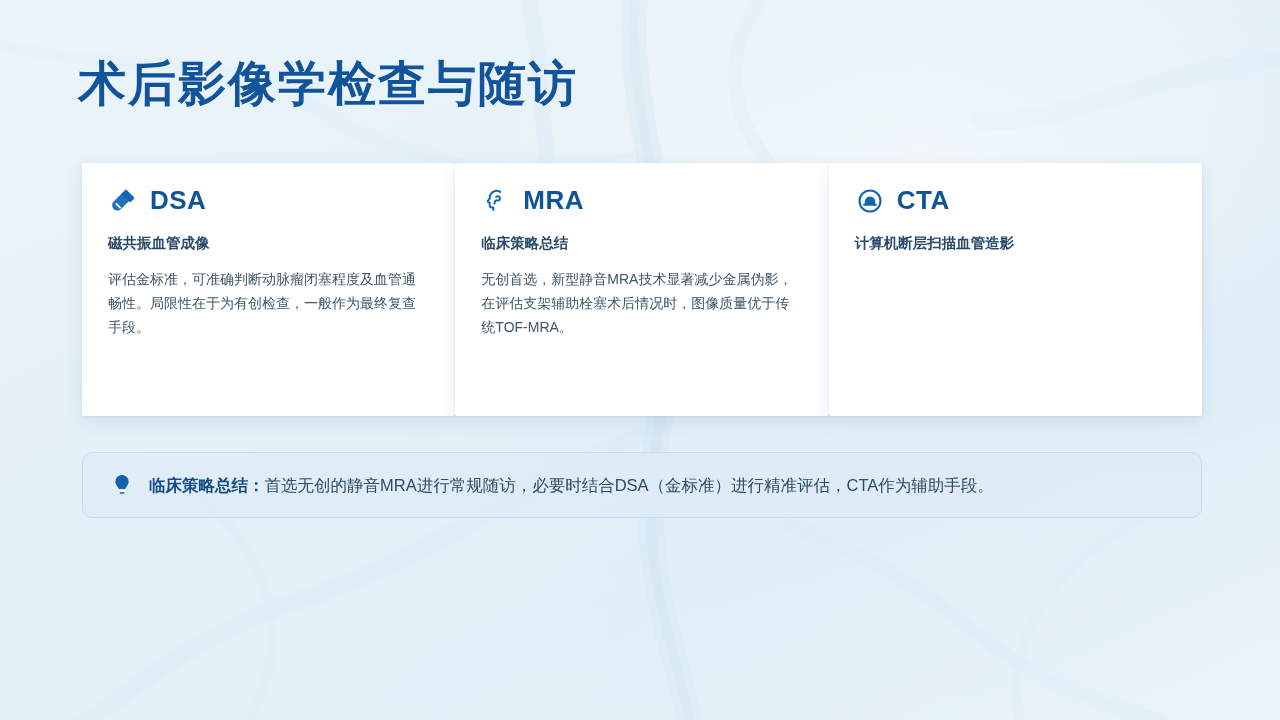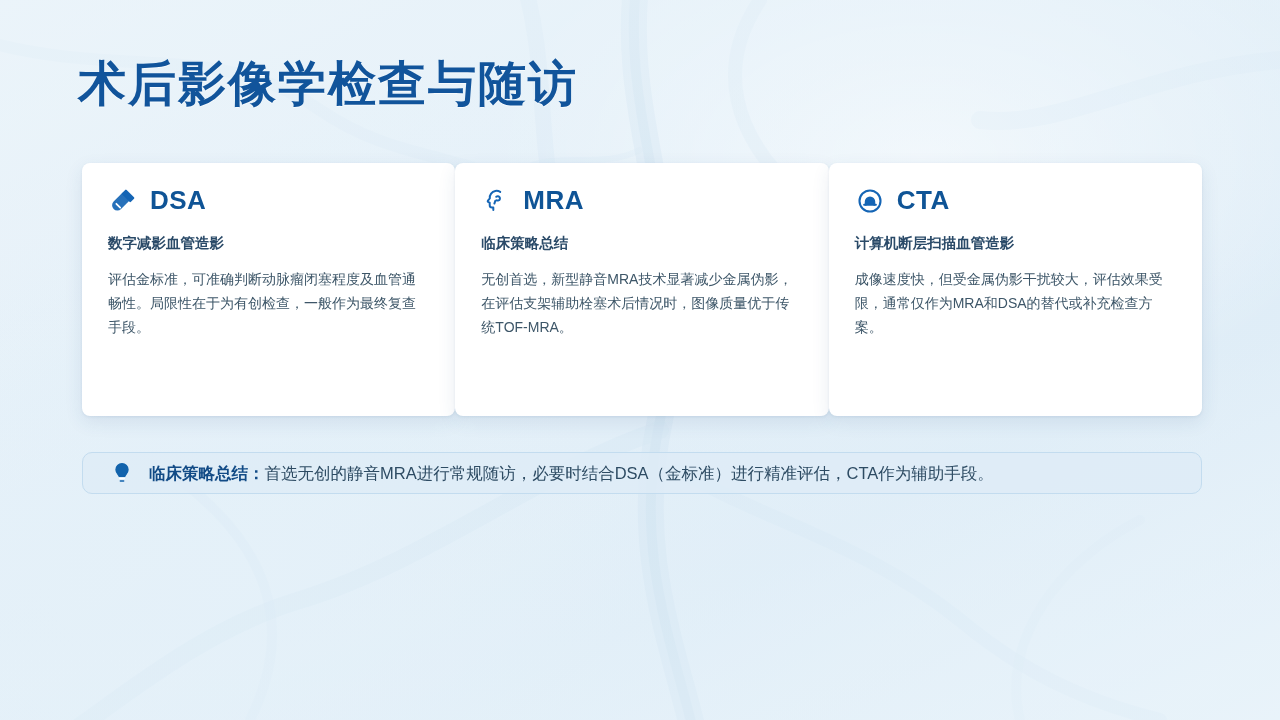--- a/index.html
+++ b/index.html
@@ -52,21 +52,21 @@
     position: absolute;
     left: 82px;
     top: 163px;
     width: 1120px;
     display: flex;
     justify-content: space-between;
   }
   .card {
     width: 392px;
     background: #ffffff;
-    border-radius: 8px;
+    border-radius: 2px;
     box-shadow: 0 6px 18px rgba(40,80,130,0.10), 0 1px 3px rgba(40,80,130,0.08);
     padding: 22px 26px 26px 26px;
     box-sizing: border-box;
   }
   .card.tall {
     margin-top: 0;
     min-height: 253px;
   }
   .card.mid {
     min-height: 253px;
@@ -105,21 +105,21 @@
 
   .summary {
     position: absolute;
     left: 82px;
     top: 452px;
     width: 1120px;
     box-sizing: border-box;
     background: rgba(222,236,247,0.82);
     border: 1px solid #c3dcef;
     border-radius: 10px;
-    padding: 7px 26px;
+    padding: 19px 26px;
     display: flex;
     align-items: center;
     gap: 14px;
   }
   .summary-icon {
     width: 26px;
     height: 26px;
     flex: 0 0 26px;
     display: flex;
     align-items: center;
@@ -167,21 +167,21 @@
       <div class="card-head">
         <span class="card-icon">
           <svg width="28" height="28" viewBox="0 0 24 24" fill="none" stroke="#1565b5" stroke-width="1.8" stroke-linecap="round" stroke-linejoin="round">
             <path d="M14.5 3.2l6.3 6.3-2.6 2.6-6.3-6.3z" fill="#1565b5" stroke="#1565b5"></path>
             <path d="M11.9 5.8L4.6 13.1a3.6 3.6 0 0 0 0 5.1 3.6 3.6 0 0 0 5.1 0l7.3-7.3" fill="#1565b5" stroke="#1565b5" opacity="0.92"></path>
             <path d="M6.3 14.4l3.3 3.3" stroke="#ffffff" stroke-width="1.5"></path>
           </svg>
         </span>
         <span class="card-title">DSA</span>
       </div>
-      <div class="card-sub">数字减影血管造影</div>
+      <div class="card-sub">磁共振血管成像</div>
       <div class="card-body">评估金标准，可准确判断动脉瘤闭塞程度及血管通畅性。局限性在于为有创检查，一般作为最终复查手段。</div>
     </div>
 
     <div class="card mid">
       <div class="card-head">
         <span class="card-icon">
           <svg width="28" height="28" viewBox="0 0 24 24" fill="none" stroke="#1565b5" stroke-width="1.7" stroke-linecap="round" stroke-linejoin="round">
             <path d="M15.6 4.2c-2.6-1.6-6-1-7.8 1.4-1 1.3-1.3 2.7-1.1 4.1L5.1 11.6c-.4.5-.2 1.2.4 1.4l1.1.4v2.2c0 1.1.9 2 2 2h1.1v2.1"></path>
             <path d="M12.2 8.4c.9-.8 2.3-.6 2.9.4.6 1 .2 2.3-.9 2.7-.7.3-1.3.2-1.8-.2"></path>
             <path d="M11.4 11.9l-.8 2.3"></path>
@@ -198,21 +198,20 @@
         <span class="card-icon">
           <svg width="28" height="28" viewBox="0 0 24 24" fill="none" stroke="#1565b5" stroke-width="1.8" stroke-linecap="round" stroke-linejoin="round">
             <circle cx="12" cy="12" r="9"></circle>
             <path d="M7 15.2h10"></path>
             <path d="M8.4 15.2V12.6c0-2 1.6-3.6 3.6-3.6s3.6 1.6 3.6 3.6v2.6" fill="#1565b5" stroke="#1565b5"></path>
           </svg>
         </span>
         <span class="card-title">CTA</span>
       </div>
       <div class="card-sub">计算机断层扫描血管造影</div>
-      <div class="card-body">成像速度快，但受金属伪影干扰较大，评估效果受限，通常仅作为MRA和DSA的替代或补充检查方案。</div>
     </div>
 
   </div>
 
   <div class="summary">
     <span class="summary-icon">
       <svg width="24" height="24" viewBox="0 0 24 24" fill="#1263ac" stroke="#1263ac" stroke-width="1.4" stroke-linecap="round" stroke-linejoin="round">
         <path d="M12 2.8c-3.4 0-6 2.6-6 5.9 0 2.2 1.2 3.6 2.2 4.8.5.6.8 1.1.9 1.7h5.8c.1-.6.4-1.1.9-1.7 1-1.2 2.2-2.6 2.2-4.8 0-3.3-2.6-5.9-6-5.9z"></path>
         <path d="M9.6 17.6h4.8" stroke="#ffffff"></path>
         <path d="M10.3 20h3.4" stroke="#1263ac" fill="none"></path>

